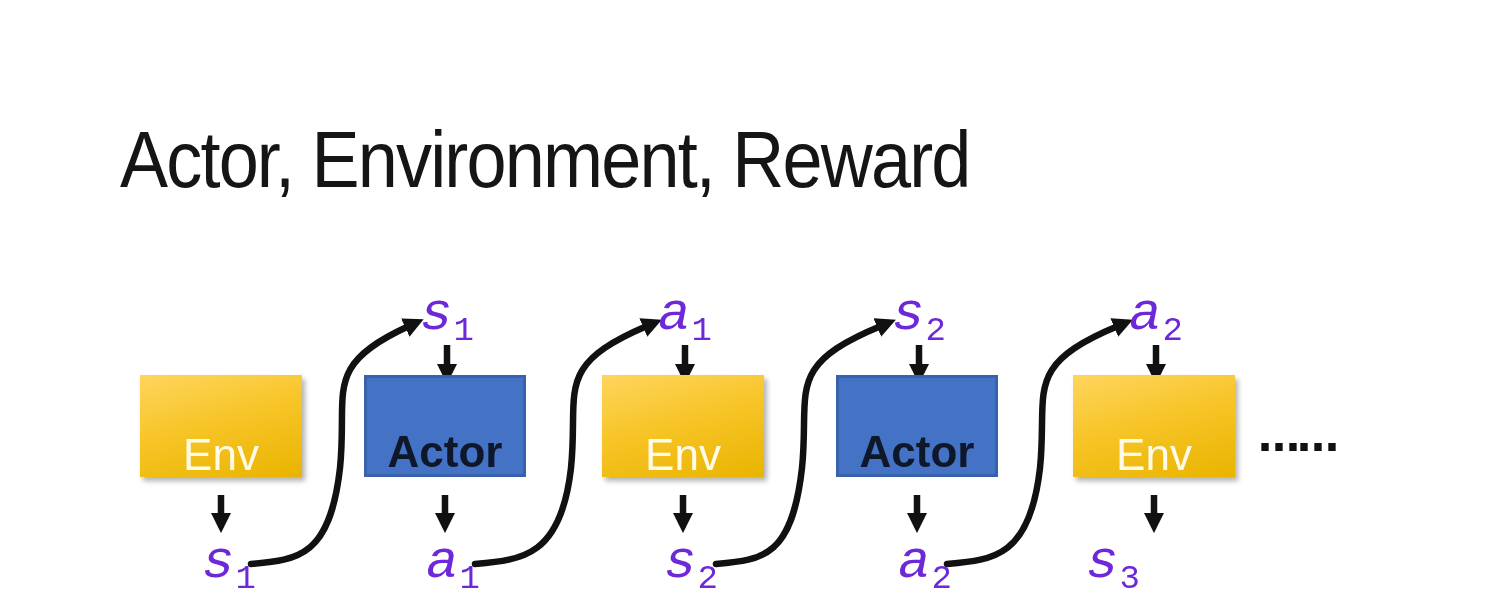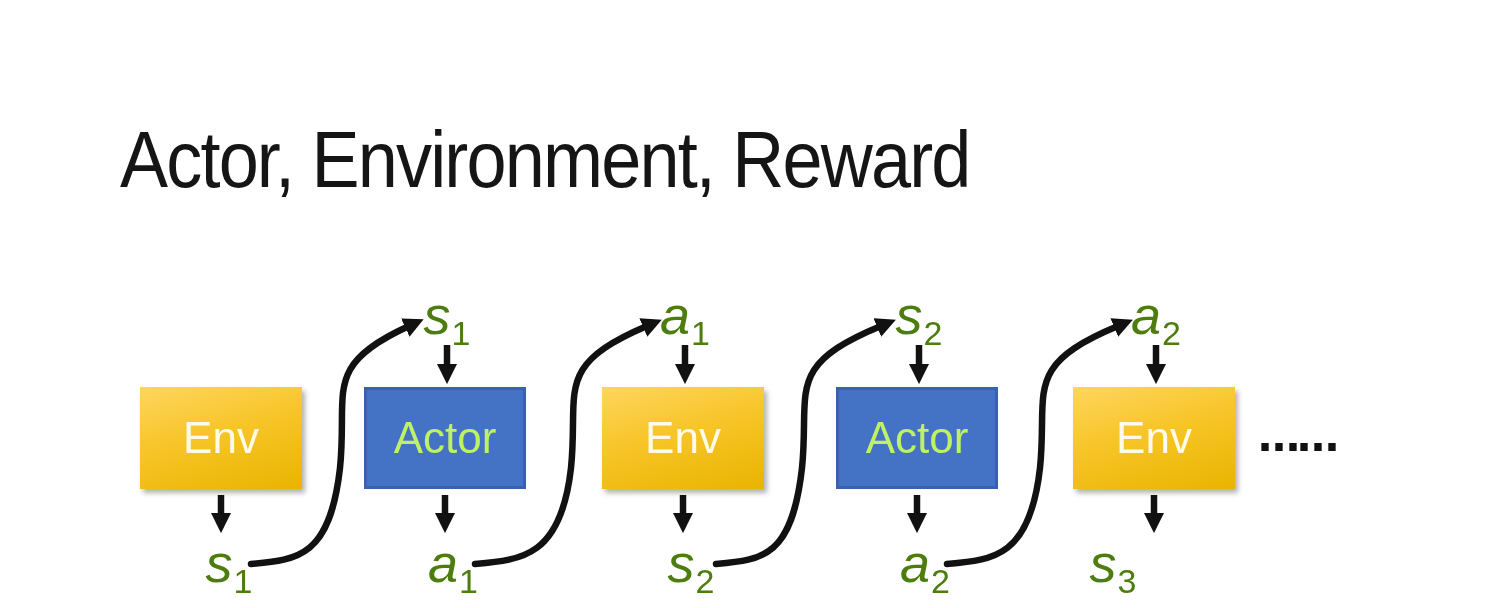--- a/index.html
+++ b/index.html
@@ -23,45 +23,46 @@
     white-space:nowrap;
     transform:scaleX(0.90);
     transform-origin:left top;
     line-height:1.0;
   }
 
   
   .box{
     position:absolute;
     width:162px;height:102px;
-    top:387px;
-    display:flex;align-items:center;justify-content:center;
+    top:375px;
+    display:flex;align-items:flex-end;justify-content:center;
     font-size:44px;
     line-height:1;
     z-index:2;
   }
   .env{
     background:linear-gradient(165deg,#FFD55E 0%,#F7C528 45%,#E9B400 100%);
     color:#FFFBE8;
     box-shadow:3px 4px 5px rgba(0,0,0,0.30);
   }
   .actor{
     background:#4472C4;
     border:3px solid #3A62AC;
     box-sizing:border-box;
-    color:#bef264;
+    color:#0f172a;
+    font-weight:bold;
   }
   .b1{left:140px}.b2{left:364px}.b3{left:602px}.b4{left:836px}.b5{left:1073px}
 
   
   .mlabel{
     position:absolute;
     transform:translateX(-50%);
-    font-family:Liberation Sans, sans-serif;
-    color:#4d7c0f;
+    font-family:Liberation Mono, monospace;
+    color:#6d28d9;
     white-space:nowrap;
     line-height:54px;
     z-index:3;
   }
   .mlabel .base{font-style:italic;font-size:54px;}
   .mlabel .sub{font-size:34px;vertical-align:-11px;margin-left:1px;}
   .toplab{top:288px;}
   .botlab{top:536px;}
 
   

